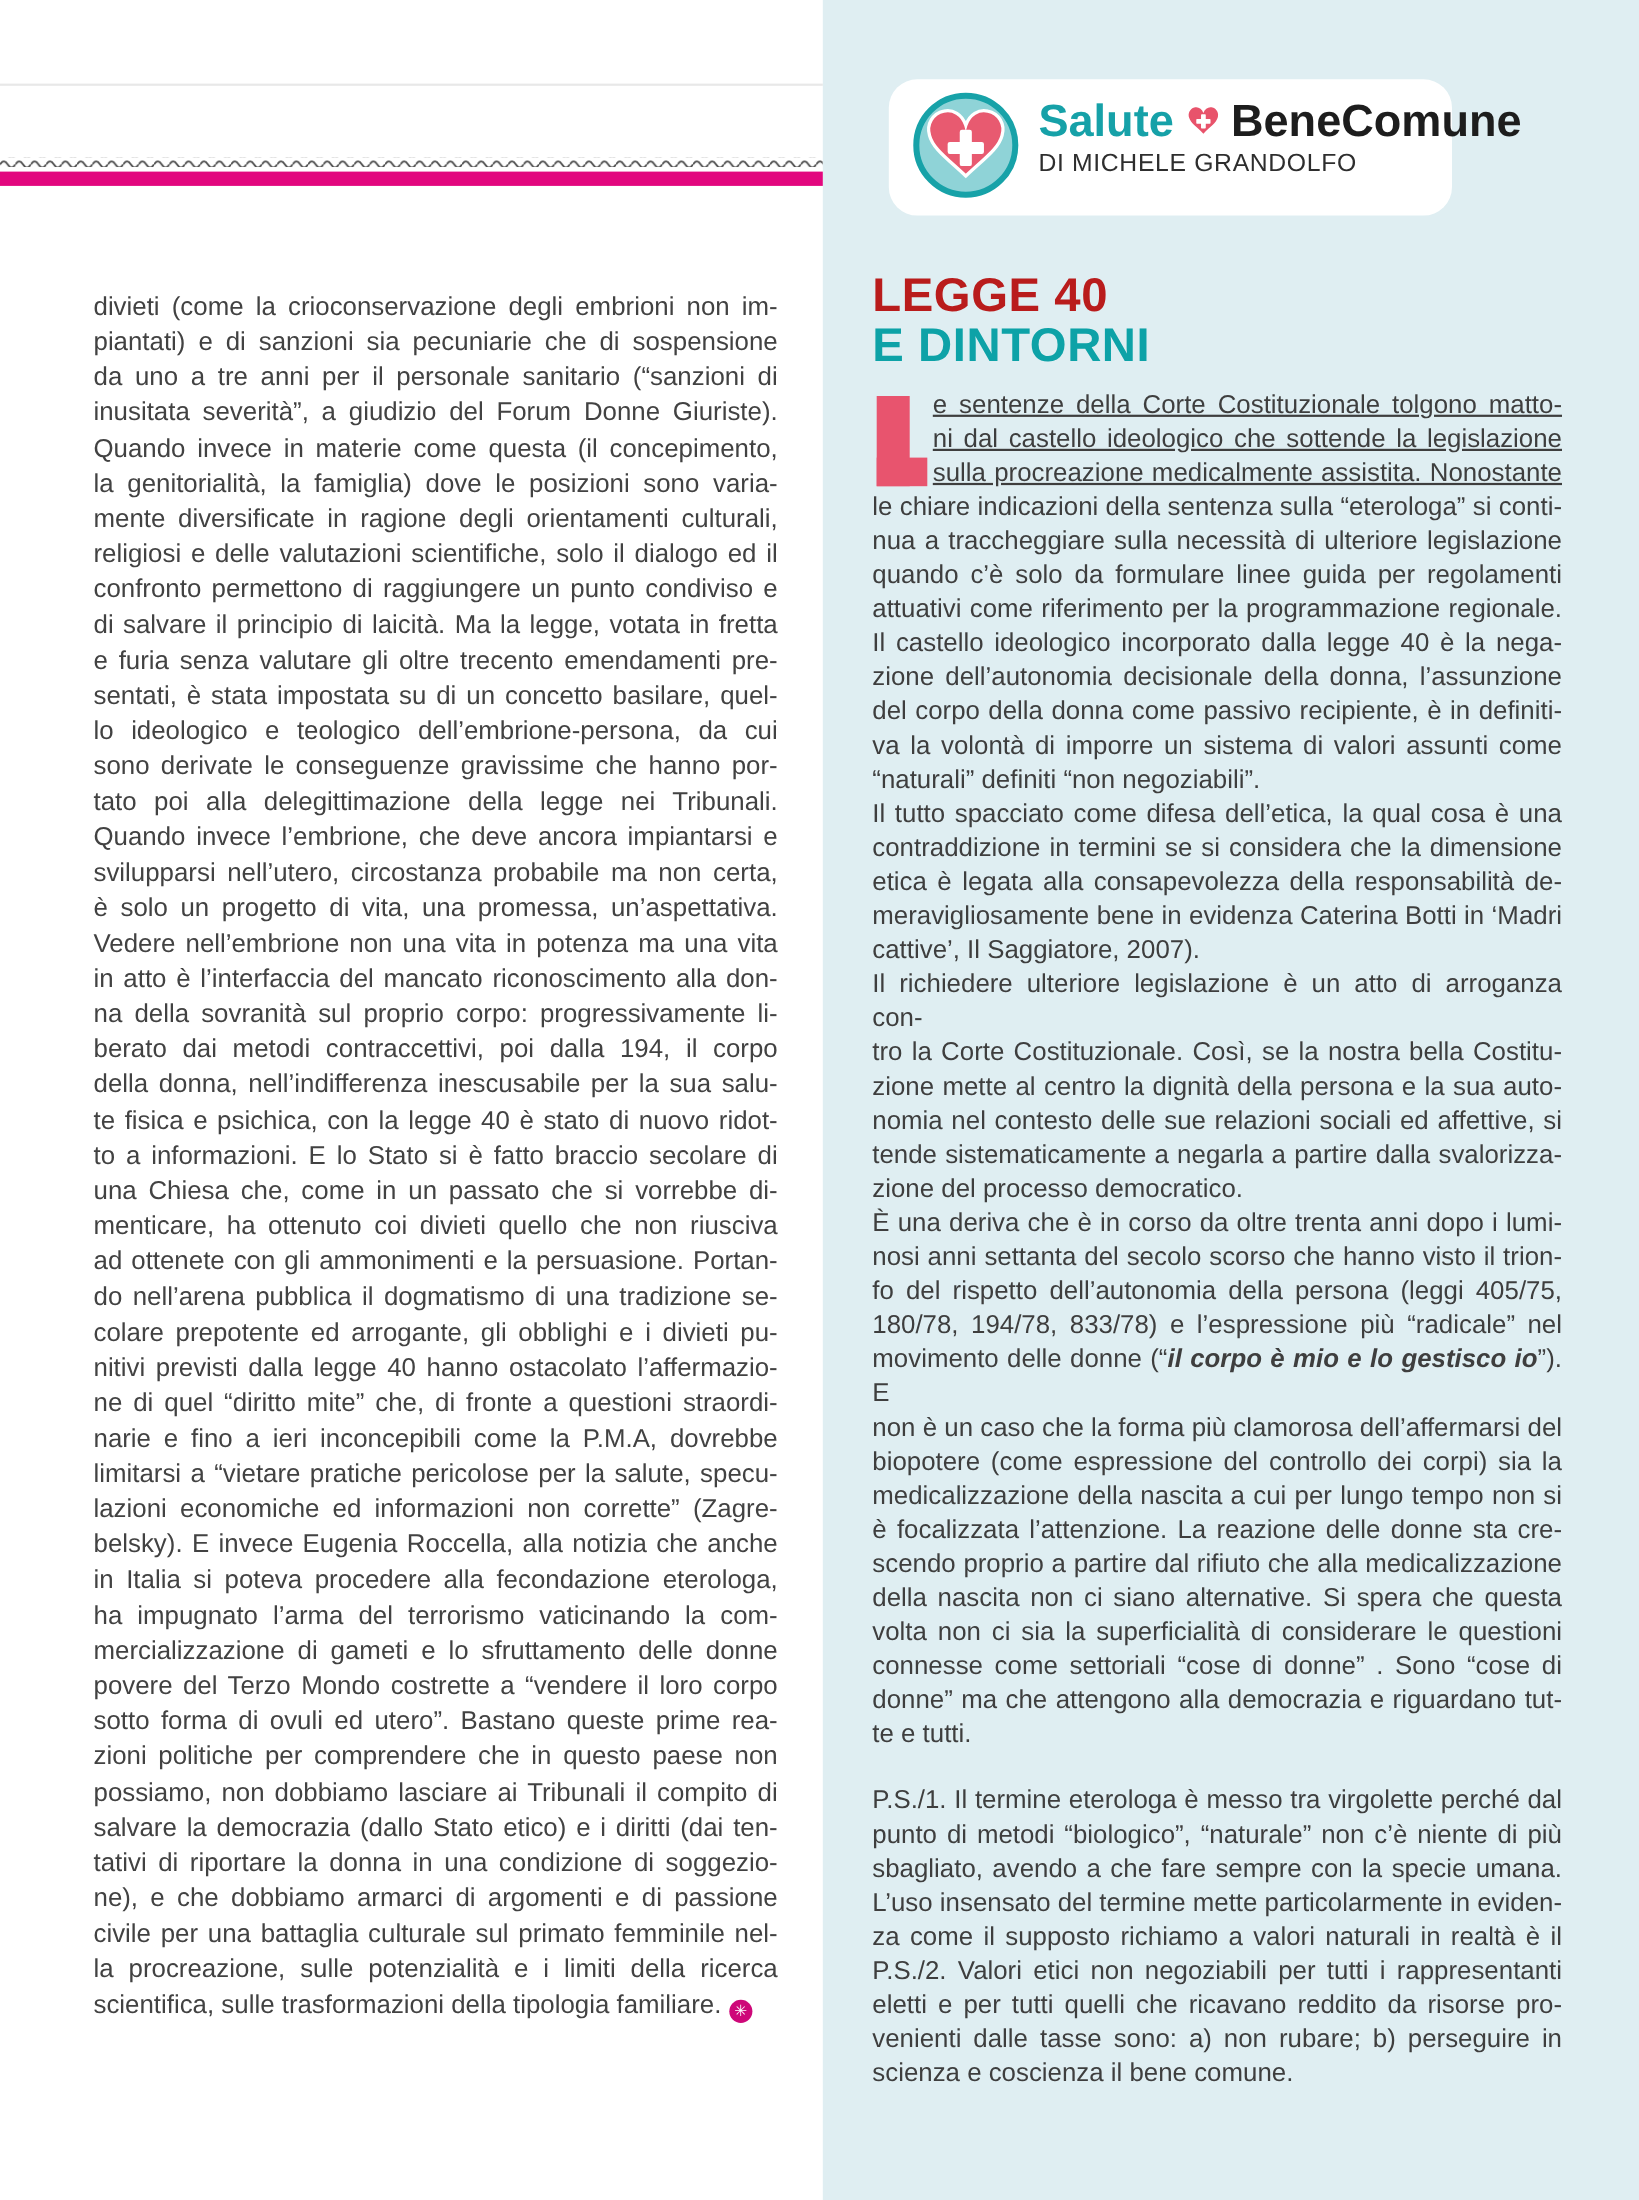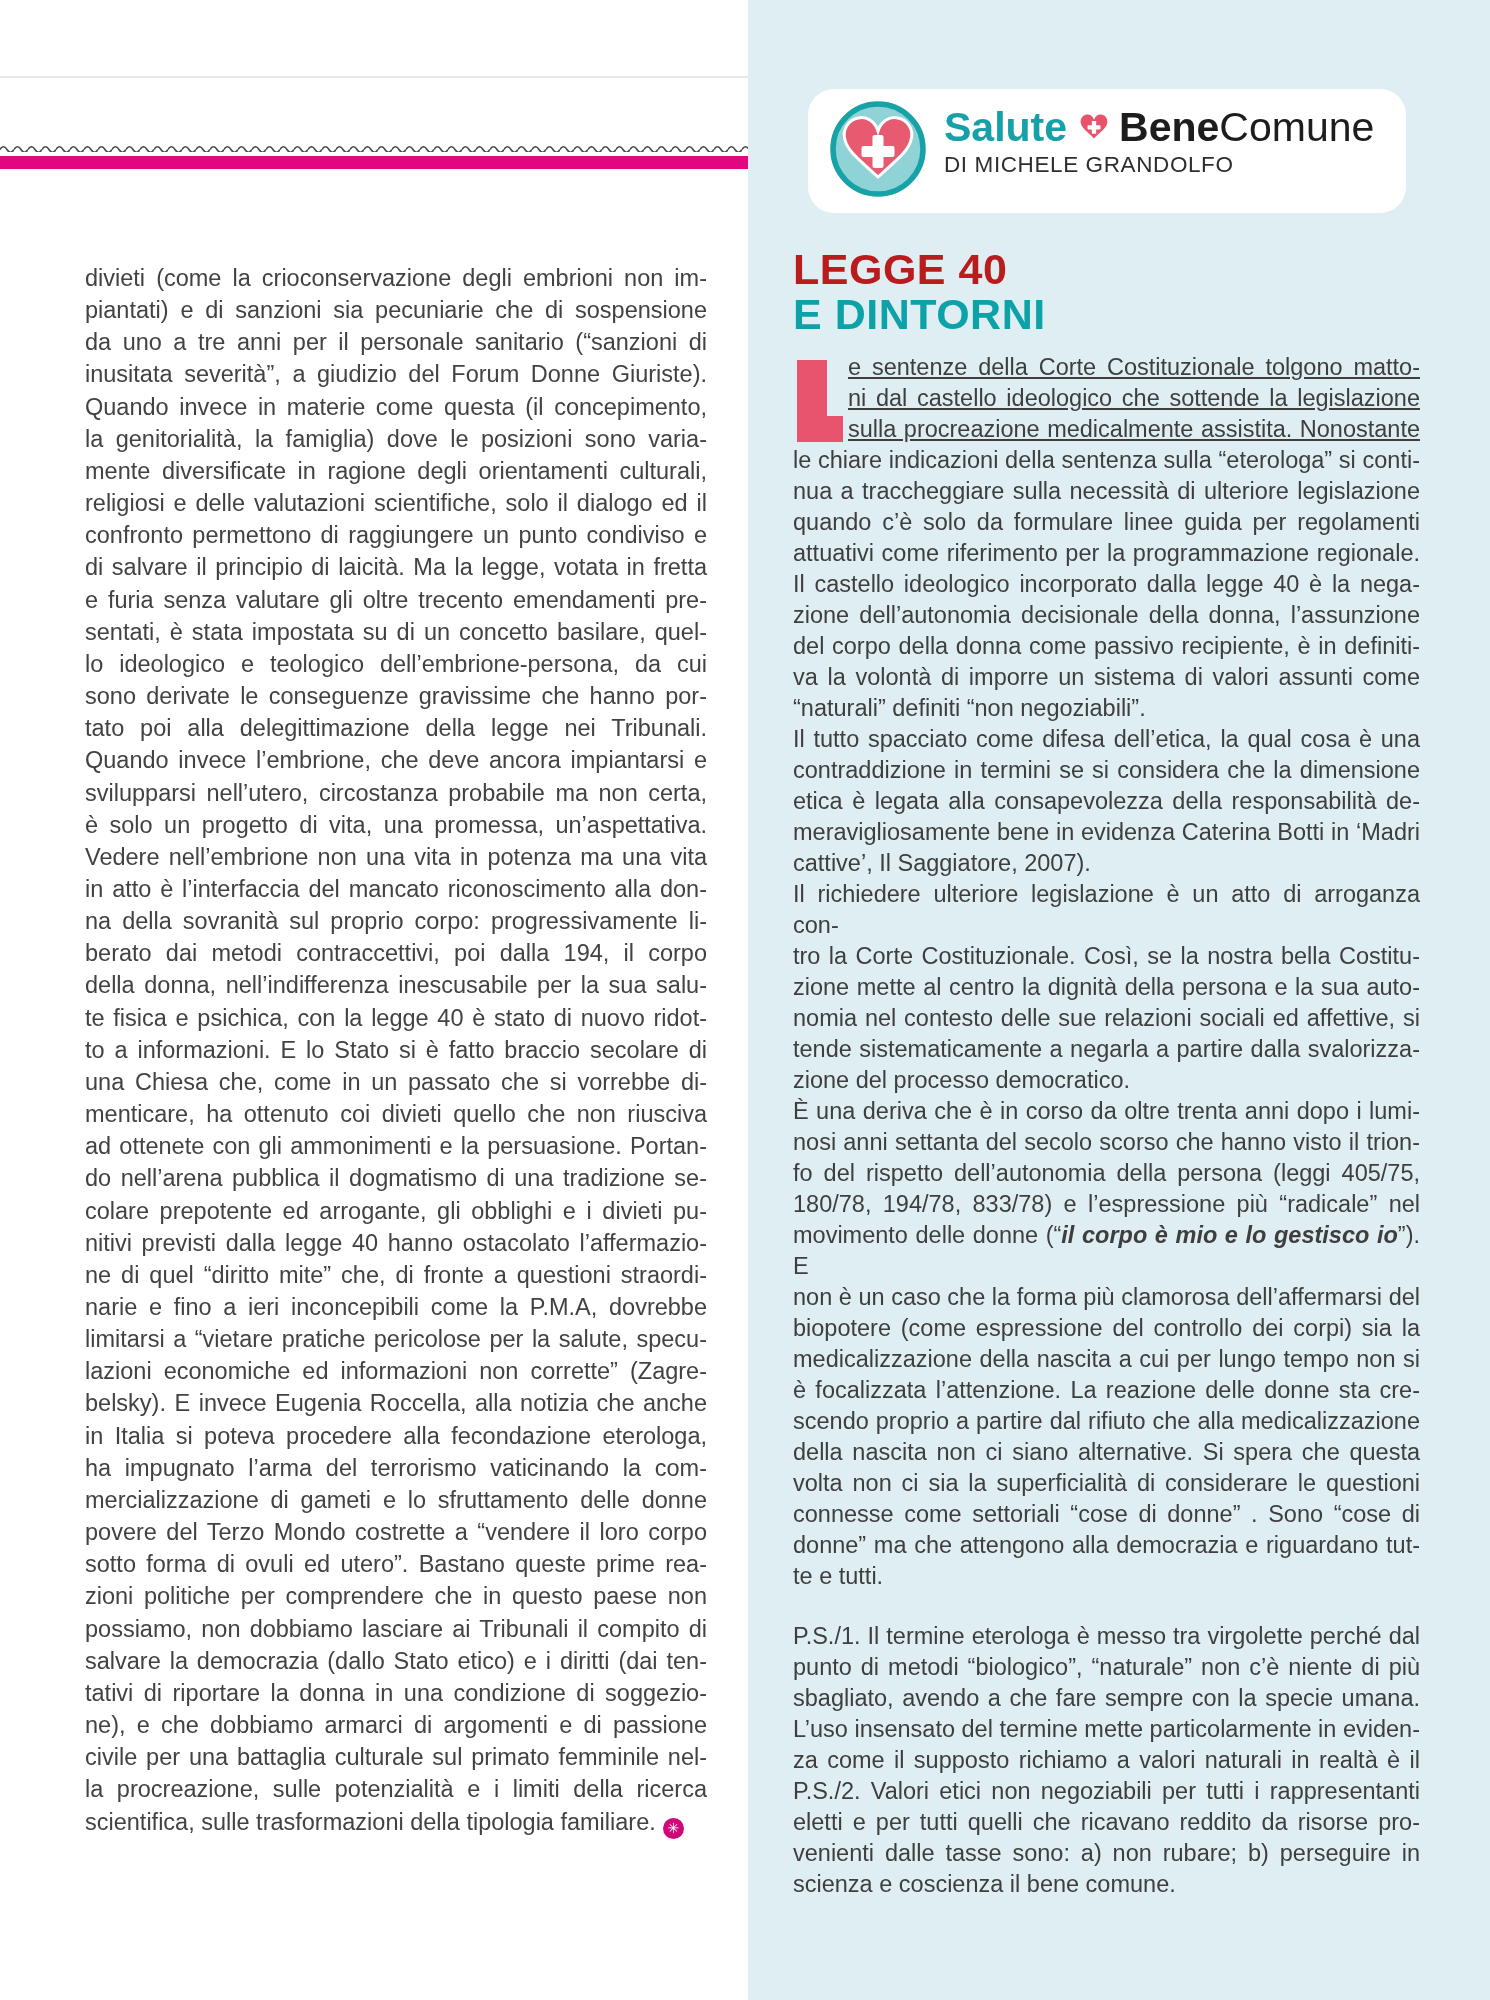--- a/index.html
+++ b/index.html
@@ -17,29 +17,29 @@
             font-size:23.5px;line-height:32.15px;}
   .tl{white-space:normal;}
   .tl.just{text-align:justify;text-align-last:justify;}
   .tl.last{text-align:left;}
   .tl .bi{font-style:italic;font-weight:700;}
   .endmark{display:inline-block;width:21px;height:21px;border-radius:50%;
            background:#ce0879;color:#ffffff;font-size:14px;line-height:21px;
            text-align:center;margin-left:7px;vertical-align:-3px;font-weight:400;}
 
   
-  .logo-box{position:absolute;left:808px;top:89px;width:598px;height:124px;
+  .logo-box{position:absolute;left:808px;top:72px;width:512px;height:124px;
             background:#ffffff;border-radius:26px;}
   .logo-circle{position:absolute;left:20px;top:10px;width:100px;height:100px;}
   .logo-text{position:absolute;left:136px;top:16px;}
   .logo-title{display:flex;align-items:center;font-size:41px;line-height:44px;}
   .lt-salute{color:#16a1a8;font-weight:700;}
   .logo-heart-small{width:36px;height:36px;margin:0 7px 0 9px;}
   .lt-bene{color:#1d1d1d;font-weight:700;}
-  .lt-comune{color:#1d1d1d;font-weight:400;}
+  .lt-comune{color:#1d1d1d;font-weight:700;}
   .logo-byline{font-size:22.5px;color:#2e2e2e;letter-spacing:0.6px;margin-top:3px;}
 
   
   .heading{position:absolute;left:793px;top:247px;font-weight:800;font-size:43px;
            line-height:45px;letter-spacing:0.5px;}
   .h-pink{color:#b91c1c;}
   .h-teal{color:#0da2a7;}
 
   
   .right-col{position:absolute;left:793px;top:352px;width:627px;color:#3e3e3e;

